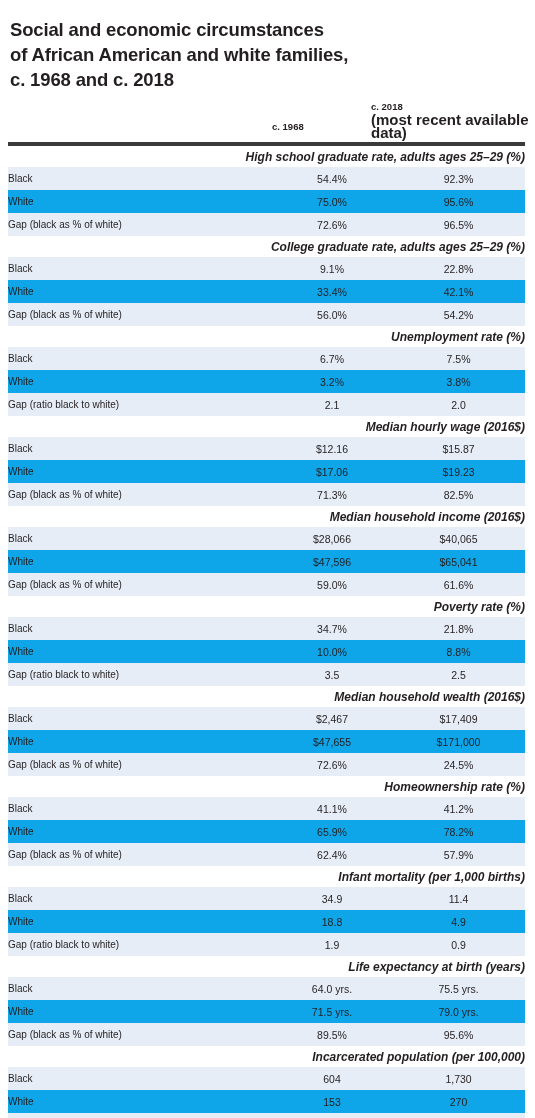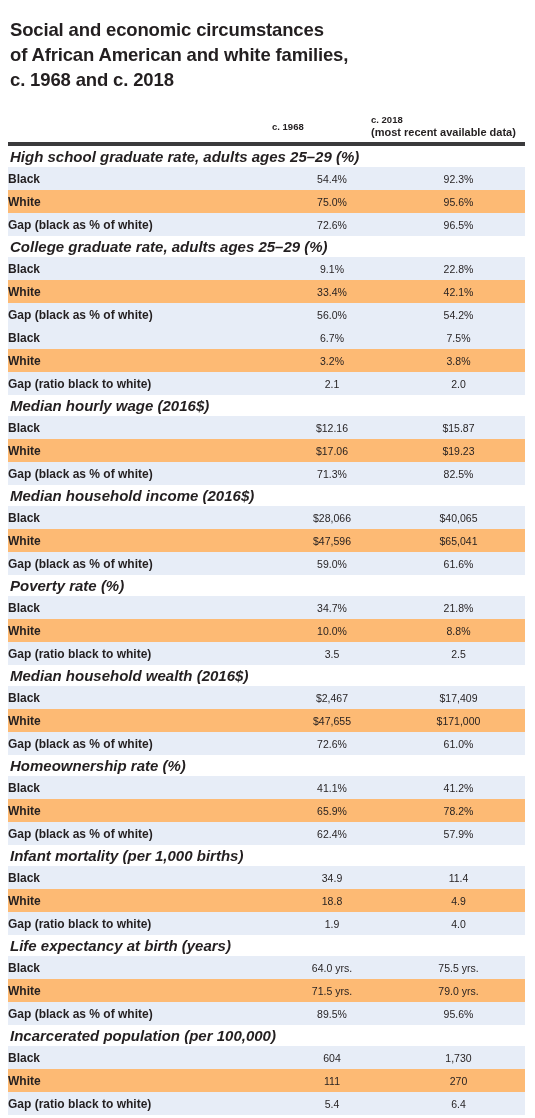--- a/index.html
+++ b/index.html
@@ -55,21 +55,21 @@
     width: 120px;
     bottom: 9px;
   }
   .hdr-2018 {
     left: 371px;
     width: 164px;
     bottom: 3px;
   }
   .hdr-sub {
     font-weight: bold;
-    font-size: 11px;
+    font-size: 15px;
   }
 
   
   .table-wrap {
     margin: 0 10px 0 8px;
     width: 517px;
   }
   .rule-top {
     height: 4px;
     background: #3a3a3c;
@@ -84,42 +84,43 @@
   table.data td {
     padding: 0;
     vertical-align: middle;
   }
 
   tr.section-row td {
     background: #ffffff;
     height: 21px;
   }
   .section-label {
-    font-size: 15px;
+    font-size: 12px;
     font-style: italic;
     font-weight: bold;
     color: #231f20;
     padding-left: 2px;
     white-space: nowrap;
+    text-align: right;
   }
 
   tr.data-row {
     height: 23px;
   }
   tr.data-row.shaded td {
     background: #e7edf7;
   }
   tr.data-row.plain td {
-    background: #fdba74;
+    background: #0ea5e9;
     margin-left: 45px;
   }
 
   .row-label {
-    font-size: 12px;
-    font-weight: bold;
+    font-size: 10px;
+    font-weight: normal;
     color: #231f20;
     padding-left: 22px;
     white-space: nowrap;
   }
   .cell-v {
     font-size: 10.5px;
     color: #231f20;
     text-align: center;
     white-space: nowrap;
   }
@@ -191,20 +192,25 @@
           <tr class="data-row plain">
             <td class="row-label">White</td>
             <td class="cell-v">33.4%</td>
             <td class="cell-v">42.1%</td>
           </tr>
           <tr class="data-row shaded">
             <td class="row-label">Gap (black as % of white)</td>
             <td class="cell-v">56.0%</td>
             <td class="cell-v">54.2%</td>
           </tr>
+          <tr class="section-row">
+            <td colspan="3">
+              <div class="section-label">Unemployment rate (%)</div>
+            </td>
+          </tr>
           <tr class="data-row shaded">
             <td class="row-label">Black</td>
             <td class="cell-v">6.7%</td>
             <td class="cell-v">7.5%</td>
           </tr>
           <tr class="data-row plain">
             <td class="row-label">White</td>
             <td class="cell-v">3.2%</td>
             <td class="cell-v">3.8%</td>
           </tr>
@@ -284,21 +290,21 @@
             <td class="cell-v">$17,409</td>
           </tr>
           <tr class="data-row plain">
             <td class="row-label">White</td>
             <td class="cell-v">$47,655</td>
             <td class="cell-v">$171,000</td>
           </tr>
           <tr class="data-row shaded">
             <td class="row-label">Gap (black as % of white)</td>
             <td class="cell-v">72.6%</td>
-            <td class="cell-v">61.0%</td>
+            <td class="cell-v">24.5%</td>
           </tr>
           <tr class="section-row">
             <td colspan="3">
               <div class="section-label">Homeownership rate (%)</div>
             </td>
           </tr>
           <tr class="data-row shaded">
             <td class="row-label">Black</td>
             <td class="cell-v">41.1%</td>
             <td class="cell-v">41.2%</td>
@@ -324,21 +330,21 @@
             <td class="cell-v">11.4</td>
           </tr>
           <tr class="data-row plain">
             <td class="row-label">White</td>
             <td class="cell-v">18.8</td>
             <td class="cell-v">4.9</td>
           </tr>
           <tr class="data-row shaded">
             <td class="row-label">Gap (ratio black to white)</td>
             <td class="cell-v">1.9</td>
-            <td class="cell-v">4.0</td>
+            <td class="cell-v">0.9</td>
           </tr>
           <tr class="section-row">
             <td colspan="3">
               <div class="section-label">Life expectancy at birth (years)</div>
             </td>
           </tr>
           <tr class="data-row shaded">
             <td class="row-label">Black</td>
             <td class="cell-v">64.0 yrs.</td>
             <td class="cell-v">75.5 yrs.</td>
@@ -358,21 +364,21 @@
               <div class="section-label">Incarcerated population (per 100,000)</div>
             </td>
           </tr>
           <tr class="data-row shaded">
             <td class="row-label">Black</td>
             <td class="cell-v">604</td>
             <td class="cell-v">1,730</td>
           </tr>
           <tr class="data-row plain">
             <td class="row-label">White</td>
-            <td class="cell-v">111</td>
+            <td class="cell-v">153</td>
             <td class="cell-v">270</td>
           </tr>
           <tr class="data-row shaded">
             <td class="row-label">Gap (ratio black to white)</td>
             <td class="cell-v">5.4</td>
             <td class="cell-v">6.4</td>
           </tr>
         </tbody>
     </table>
 

